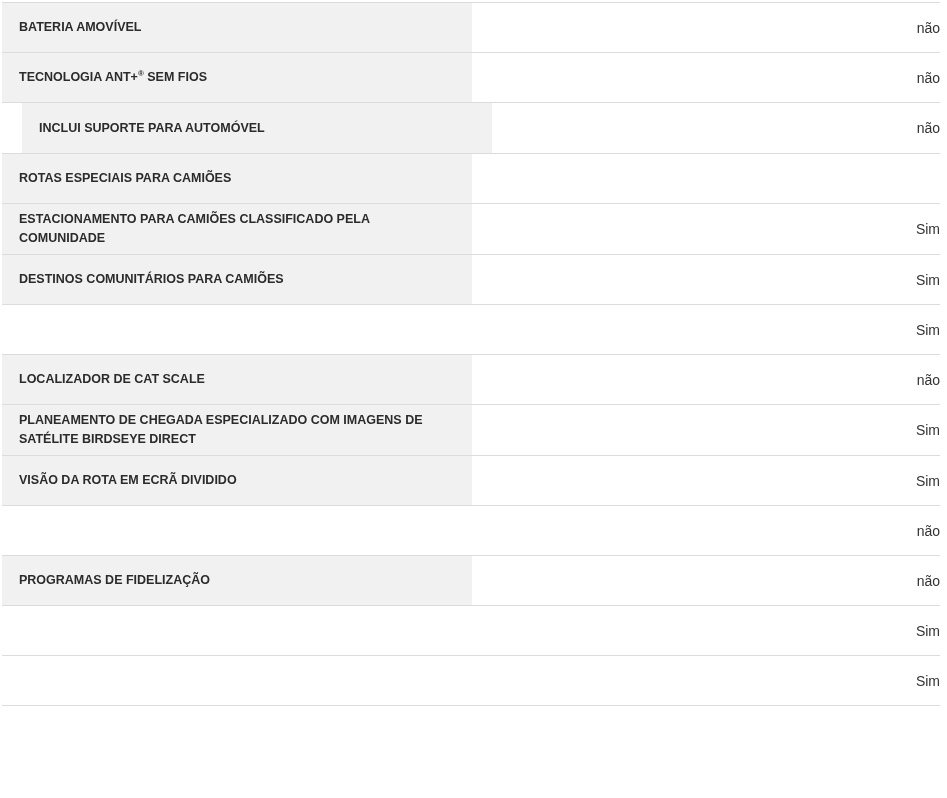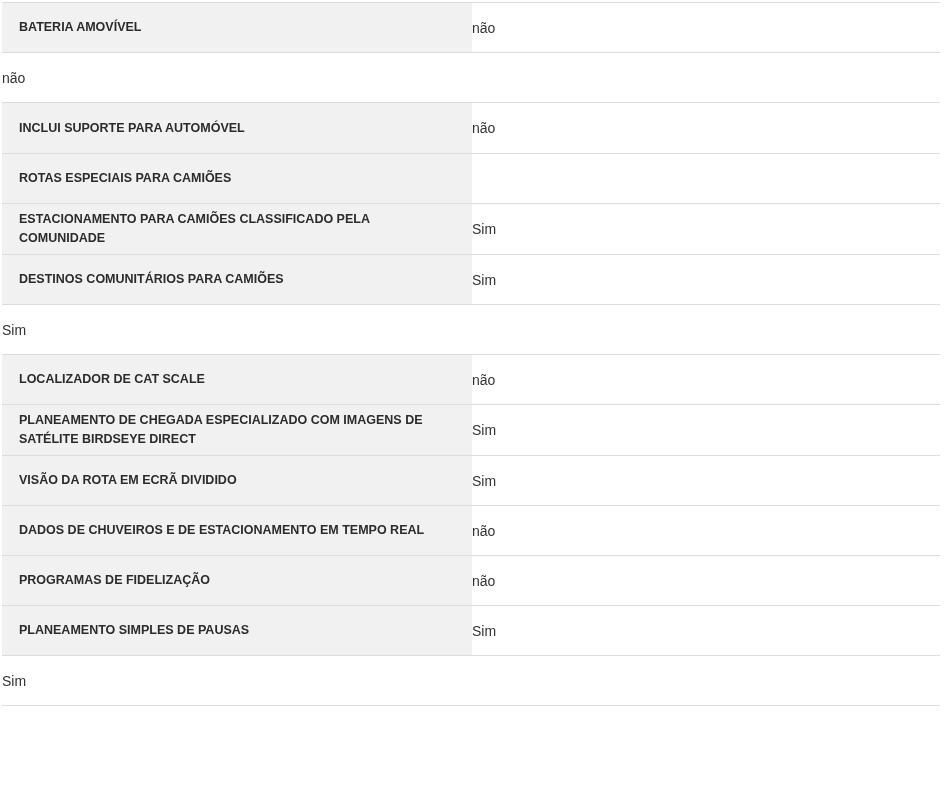--- a/index.html
+++ b/index.html
@@ -7,21 +7,21 @@
     margin: 0; padding: 0;
     width: 947px; height: 798px;
     overflow: hidden;
     background: #ffffff;
     font-family: "Liberation Sans", sans-serif;
   }
   .wrap { margin-left: 2px; width: 938px; }
 
   .spec-table { border-top: 1px solid #dcdcdc; }
   .spec-table.first { margin-top: 2px; }
-  .spec-table.first .row:last-child { border-bottom: none; }
+  .spec-table.first .row:last-child { border-bottom: none; margin-left: 20px; }
 
   .row {
     display: flex;
     align-items: stretch;
     border-bottom: 1px solid #dcdcdc;
     min-height: 50px;
   }
   .label-cell {
     width: 470px;
     background: #f1f1f1;
@@ -31,21 +31,21 @@
     font-size: 12.5px;
     font-weight: bold;
     line-height: 19px;
     color: #2b2b2b;
     text-transform: uppercase;
   }
   .value-cell {
     flex: 1;
     display: flex;
     align-items: center;
-    justify-content: flex-start;
+    justify-content: flex-end;
     font-size: 14px;
     color: #333333;
     padding: 6px 0;
   }
   .sup {
     font-size: 8px;
     position: relative;
     top: -5px;
     line-height: 0;
   }
@@ -71,20 +71,23 @@
   <div class="spec-table first">
     <div class="row">
       <div class="label-cell">
         <span>BATERIA AMOVÍVEL</span>
       </div>
       <div class="value-cell">
         <span>não</span>
       </div>
     </div>
     <div class="row">
+      <div class="label-cell">
+        <span><span>TECNOLOGIA ANT+</span><span class="sup">®</span><span> SEM FIOS</span></span>
+      </div>
       <div class="value-cell">
         <span>não</span>
       </div>
     </div>
     <div class="row">
       <div class="label-cell">
         <span>INCLUI SUPORTE PARA AUTOMÓVEL</span>
       </div>
       <div class="value-cell">
         <span>não</span>
@@ -138,39 +141,33 @@
     </div>
     <div class="row">
       <div class="label-cell">
         <span>VISÃO DA ROTA EM ECRÃ DIVIDIDO</span>
       </div>
       <div class="value-cell">
         <span>Sim</span>
       </div>
     </div>
     <div class="row">
-      <div class="label-cell">
-        <span>DADOS DE CHUVEIROS E DE ESTACIONAMENTO EM TEMPO REAL</span>
-      </div>
       <div class="value-cell">
         <span>não</span>
       </div>
     </div>
     <div class="row">
       <div class="label-cell">
         <span>PROGRAMAS DE FIDELIZAÇÃO</span>
       </div>
       <div class="value-cell">
         <span>não</span>
       </div>
     </div>
     <div class="row">
-      <div class="label-cell">
-        <span>PLANEAMENTO SIMPLES DE PAUSAS</span>
-      </div>
       <div class="value-cell">
         <span>Sim</span>
       </div>
     </div>
     <div class="row">
       <div class="value-cell">
         <span>Sim</span>
       </div>
     </div>
   </div>

